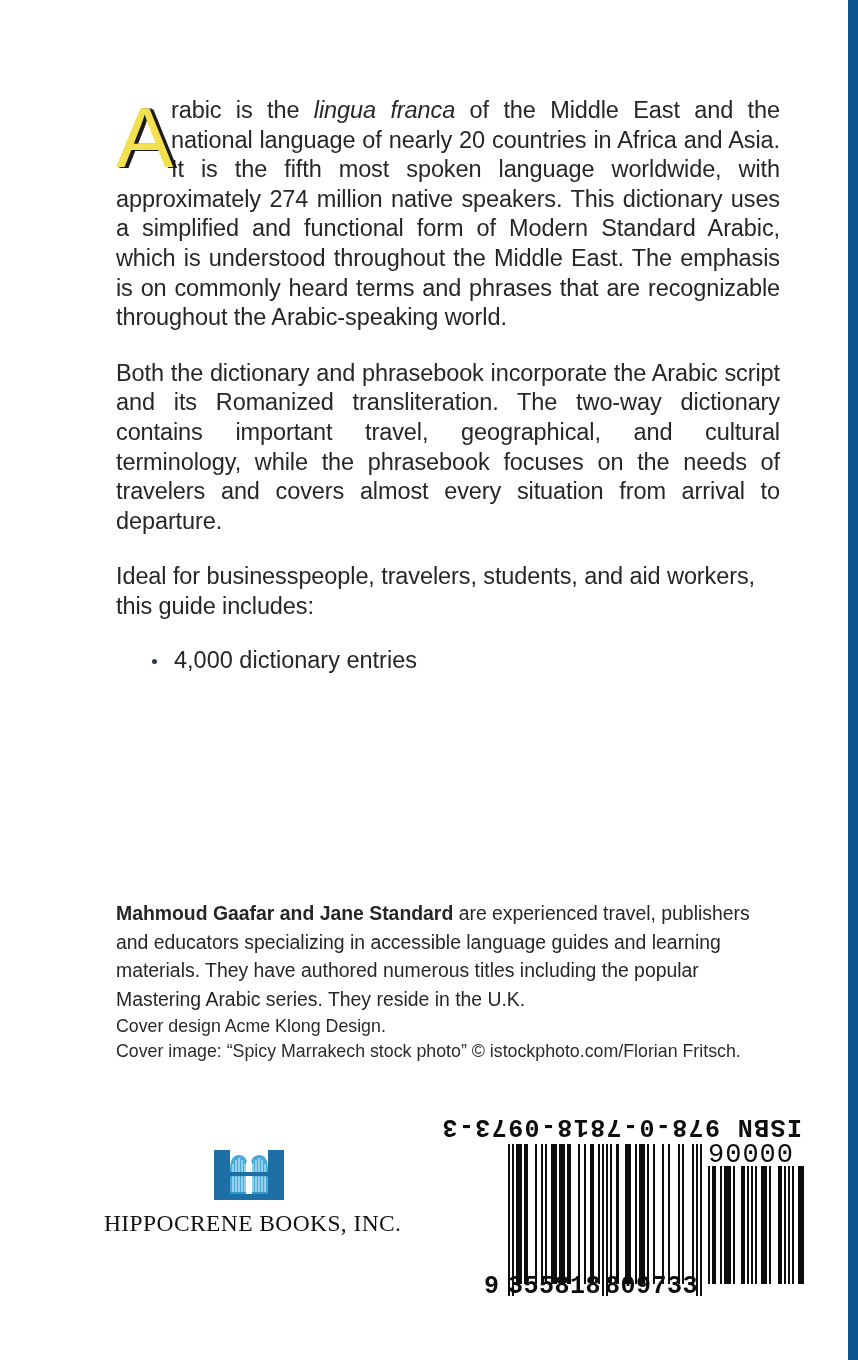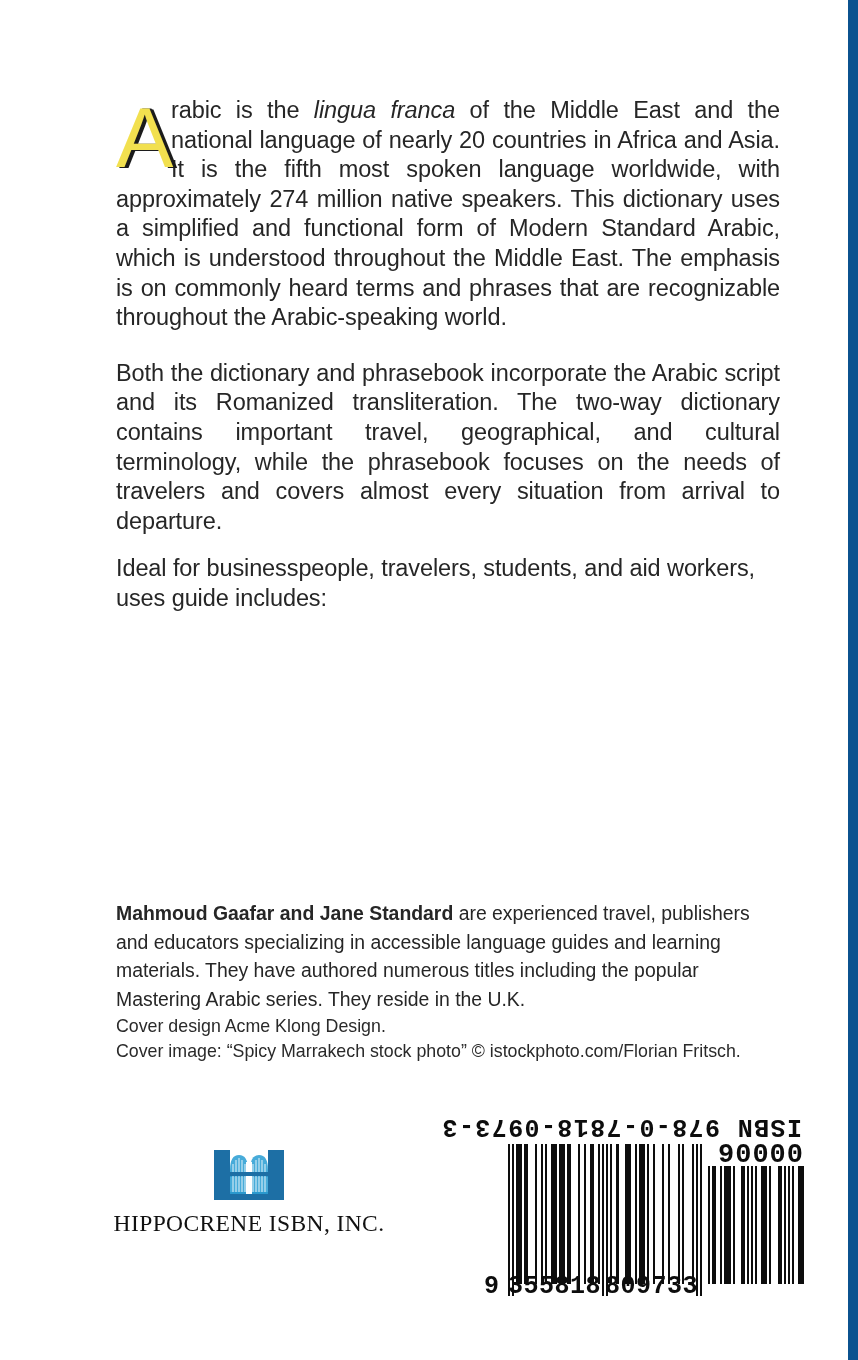--- a/index.html
+++ b/index.html
@@ -41,21 +41,21 @@
     text-align: justify;
     margin: 0 0 0 0;
     letter-spacing: -0.1px;
     font-weight: 400;
   }
   .para.intro {
     margin-bottom: 26px;
     position: relative;
     min-height: 100px;
   }
-  .para.p2 { margin-bottom: 18px; }
+  .para.p2 { margin-bottom: 26px; }
   .para.p3 { margin-bottom: 0; text-align: left; }
 
   
   .dropcap-wrap {
     float: left;
     position: relative;
     width: 54px;
     height: 72px;
     margin: 4px 1px 0 0;
   }
@@ -191,26 +191,26 @@
     display: block;
     background: #0d0d0d;
   }
   #ean-main { left: 32px; }
   #ean-addon { left: 232px; top: 22px; }
   .addon-digits {
     position: absolute;
     left: 232px;
     top: -4px;
     width: 96px;
-    text-align: right;
+    text-align: left;
     font-family: "Liberation Mono", monospace;
     font-size: 27px;
     letter-spacing: 1px;
     color: #0d0d0d;
-    font-weight: 700;
+    font-weight: 400;
   }
   #ean-digits {
     position: absolute;
     left: 8px;
     top: 128px;
     width: 216px;
     font-family: "Liberation Mono", monospace;
     font-size: 25px;
     letter-spacing: 0.5px;
     color: #0d0d0d;
@@ -230,23 +230,24 @@
   <div id="text-column">
 
     <p class="para intro">
       <span class="dropcap-wrap">
         <span class="dropcap">A</span>
       </span><span>rabic is the </span><em class="italic">lingua franca</em><span> of the Middle East and the national language of nearly 20 countries in Africa and Asia. It is the fifth most spoken language worldwide, with approximately 274 million native speakers. This dictionary uses a simplified and functional form of Modern Standard Arabic, which is understood throughout the Middle East. The emphasis is on commonly heard terms and phrases that are recognizable throughout the Arabic-speaking world.</span>
     </p>
 
     <p class="para p2">Both the dictionary and phrasebook incorporate the Arabic script and its Romanized transliteration. The two-way dictionary contains important travel, geographical, and cultural terminology, while the phrasebook focuses on the needs of travelers and covers almost every situation from arrival to departure.</p>
 
-    <p class="para p3">Ideal for businesspeople, travelers, students, and aid workers, uses guide includes:</p>
+    <p class="para p3">Ideal for businesspeople, travelers, students, and aid workers, this guide includes:</p>
 
     <ul id="benefits-list">
+      <li>4,000 dictionary entries</li>
     </ul>
   </div>
 
   <p id="author-bio"><span class="names">Mahmoud Gaafar and Jane Standard</span><span> are experienced travel, publishers and educators specializing in accessible language guides and learning materials. They have authored numerous titles including the popular Mastering Arabic series. They reside in the U.K.</span></p>
 
   <div id="credits">
     <div>Cover design Acme Klong Design.</div>
     <div>Cover image: “Spicy Marrakech stock photo” © istockphoto.com/Florian Fritsch.</div>
   </div>
 
@@ -271,21 +272,21 @@
         <line x1="30" y1="12" x2="30" y2="44"></line>
         <line x1="33" y1="16" x2="33" y2="44"></line>
         <line x1="41" y1="16" x2="41" y2="44"></line>
         <line x1="44" y1="12" x2="44" y2="44"></line>
         <line x1="47" y1="10" x2="47" y2="44"></line>
         <line x1="50" y1="12" x2="50" y2="44"></line>
         <line x1="53" y1="16" x2="53" y2="44"></line>
       </g>
       <rect x="14" y="24" width="46" height="4" fill="#1d6fa5"></rect>
     </svg>
-    <div id="publisher-name">HIPPOCRENE ISBN, INC.</div>
+    <div id="publisher-name">HIPPOCRENE BOOKS, INC.</div>
   </div>
 
   <div id="barcode-block">
     <div id="isbn-text">ISBN 978-0-7818-0973-3</div>
     <div id="barcodes">
       <div class="bars" id="ean-main">
           <span style="width: 2.05px; height: 152px; background: rgb(13, 13, 13);"></span>
           <span style="width: 2.05px; height: 152px; background: transparent;"></span>
           <span style="width: 2.05px; height: 152px; background: rgb(13, 13, 13);"></span>
           <span style="width: 2.05px; height: 140px; background: transparent;"></span>

